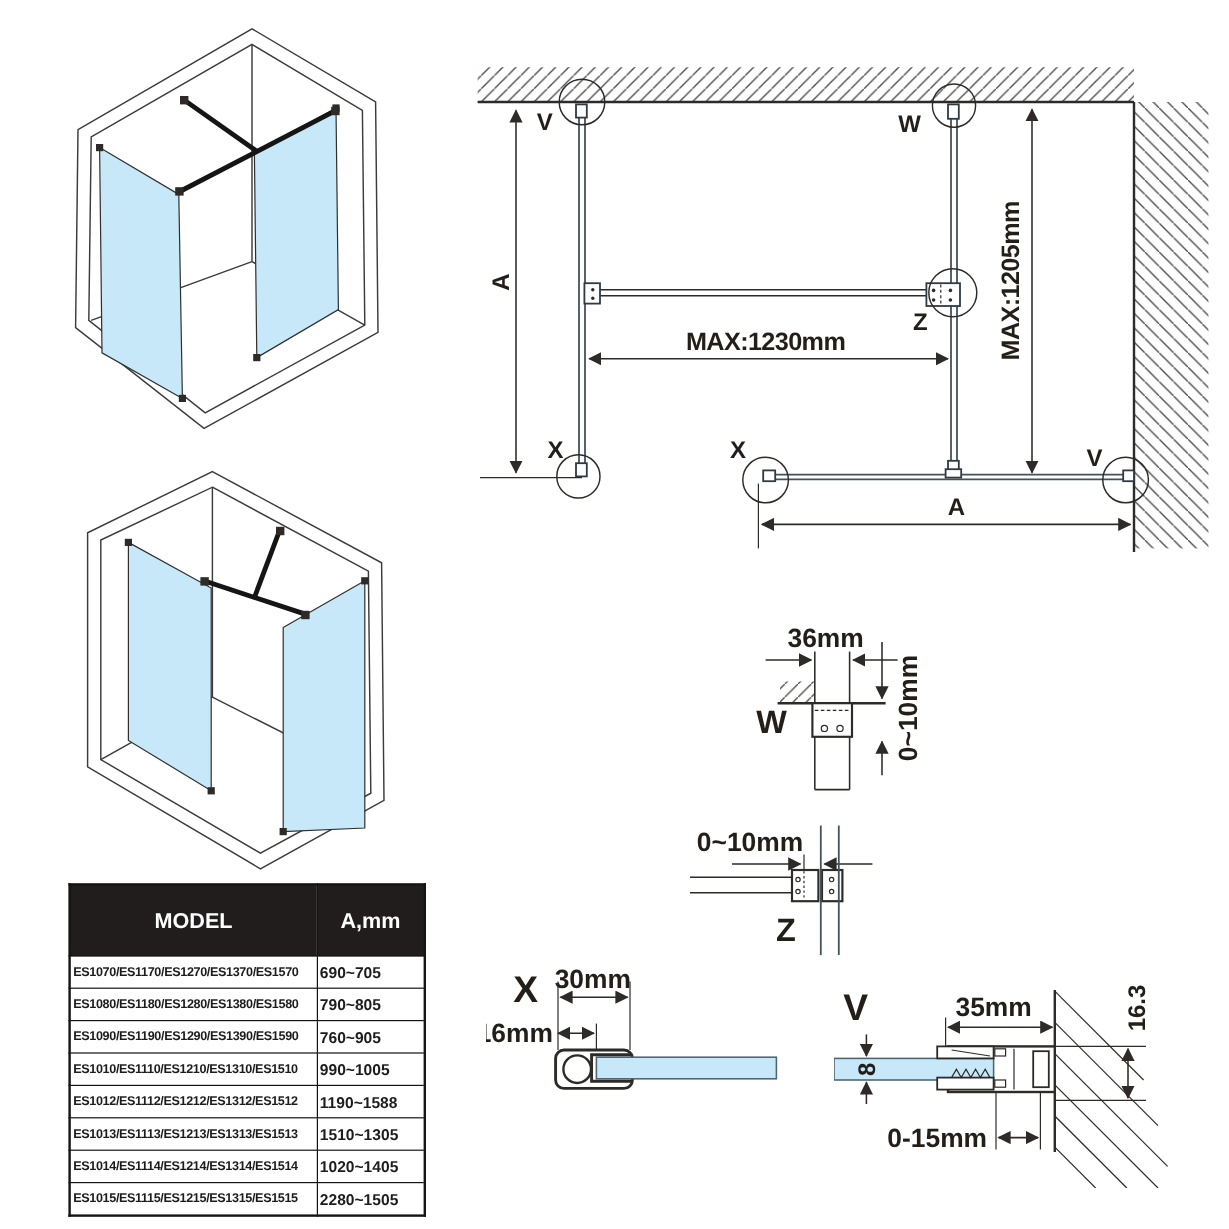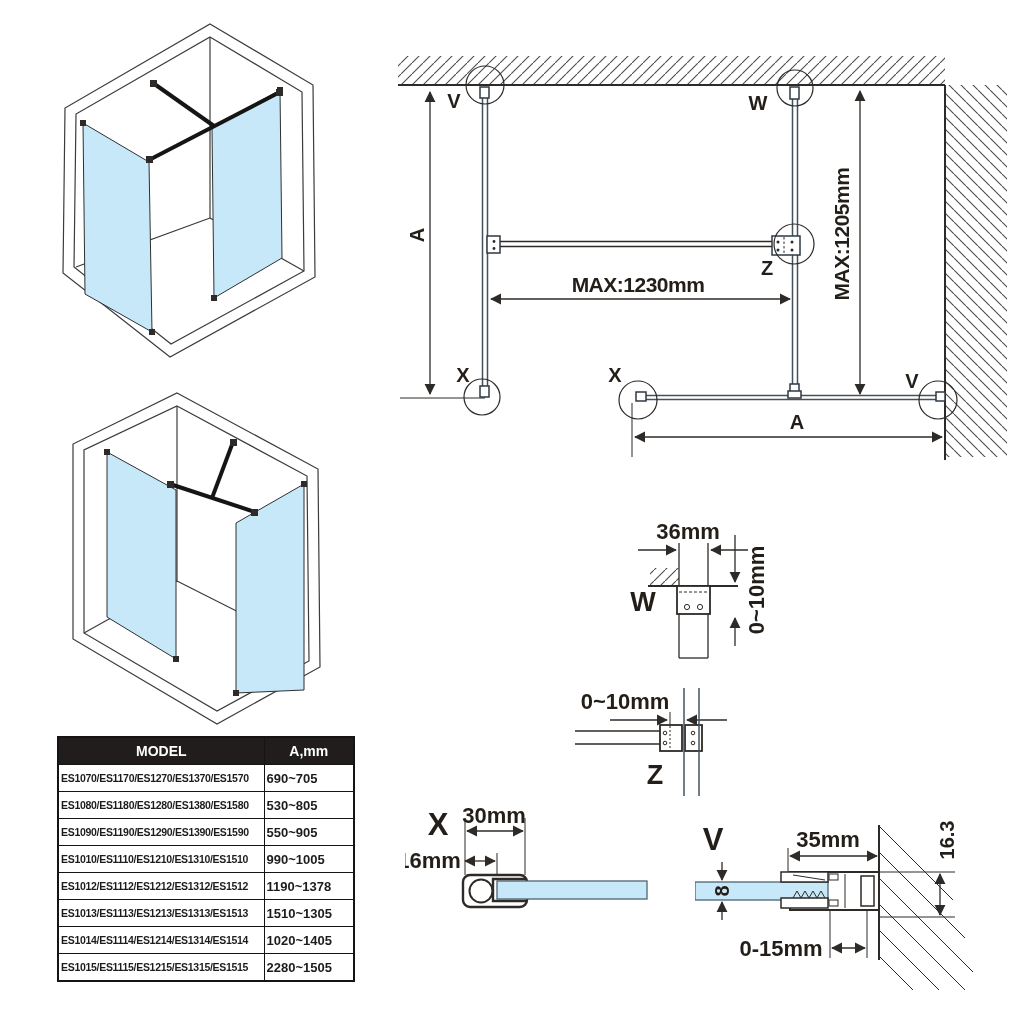--- a/index.html
+++ b/index.html
@@ -24,22 +24,22 @@
   .ptxt {font-size:20px;font-weight:bold;}            
   .maxt {font-size:21px;font-weight:bold;letter-spacing:-0.5px;} 
   .dtxt {font-size:22px;font-weight:bold;}            
   .dtxt2{font-size:20px;font-weight:bold;}
   .lbl  {font-size:27px;font-weight:bold;}            
   .lblx {font-size:31px;font-weight:bold;}
   
   #spec{border-collapse:collapse;table-layout:fixed;width:298px;background:#fff;}
   #spec th,#spec td{border:1.5px solid #141414;}
   #spec{border:2px solid #141414;}
-  #spec th{background:#221d1d;color:#ffffff;font-size:14px;font-weight:bold;
-           height:26px;padding:0;text-align:center;border-color:#141414;}
+  #spec th{background:#221d1d;color:#ffffff;font-size:18px;font-weight:bold;
+           height:26px;padding:16px;text-align:center;border-color:#141414;}
   #spec td{height:26px;padding:0 2px;}
   #spec td.model{font-size:10.5px;font-weight:bold;letter-spacing:-0.3px;color:#1c1c1c;white-space:nowrap;}
   #spec td.aval {font-size:13px;font-weight:600;color:#1c1c1c;margin-top:36px;}
 </style>
 </head>
 <body>
 
 <div id="canvas">
 
   <svg class="abs" width="0" height="0" style="left:0;top:0">
@@ -321,33 +321,33 @@
         <th>A,mm</th>
       </tr>
     </thead>
     <tbody>
       <tr>
           <td class="model">ES1070/ES1170/ES1270/ES1370/ES1570</td>
           <td class="aval">690~705</td>
         </tr>
       <tr>
           <td class="model">ES1080/ES1180/ES1280/ES1380/ES1580</td>
-          <td class="aval">530~805</td>
+          <td class="aval">790~805</td>
         </tr>
       <tr>
           <td class="model">ES1090/ES1190/ES1290/ES1390/ES1590</td>
-          <td class="aval">550~905</td>
+          <td class="aval">760~905</td>
         </tr>
       <tr>
           <td class="model">ES1010/ES1110/ES1210/ES1310/ES1510</td>
           <td class="aval">990~1005</td>
         </tr>
       <tr>
           <td class="model">ES1012/ES1112/ES1212/ES1312/ES1512</td>
-          <td class="aval">1190~1378</td>
+          <td class="aval">1190~1588</td>
         </tr>
       <tr>
           <td class="model">ES1013/ES1113/ES1213/ES1313/ES1513</td>
           <td class="aval">1510~1305</td>
         </tr>
       <tr>
           <td class="model">ES1014/ES1114/ES1214/ES1314/ES1514</td>
           <td class="aval">1020~1405</td>
         </tr>
       <tr>

